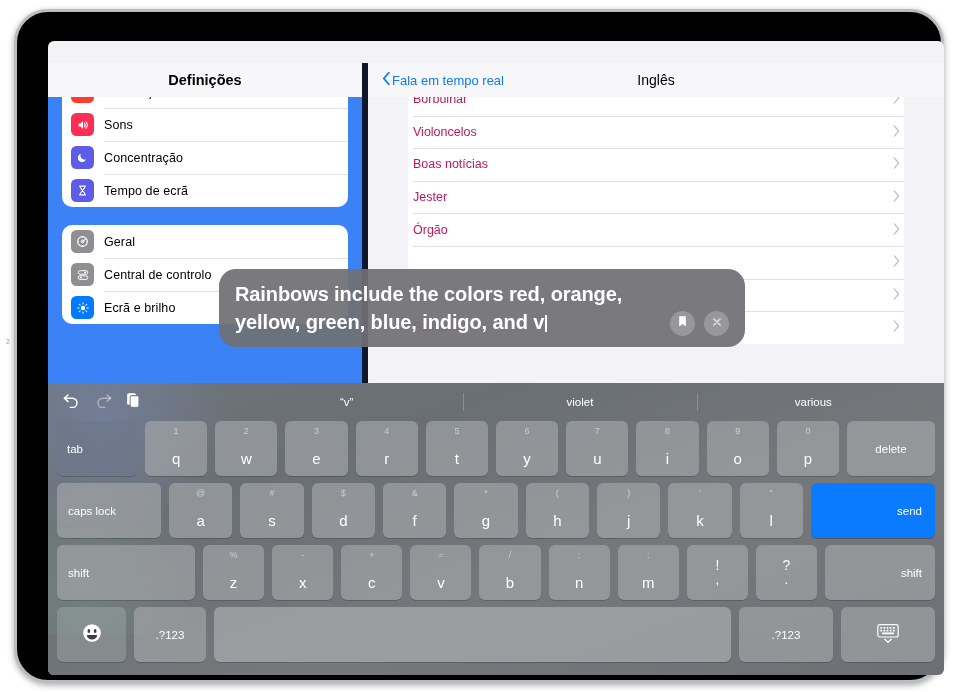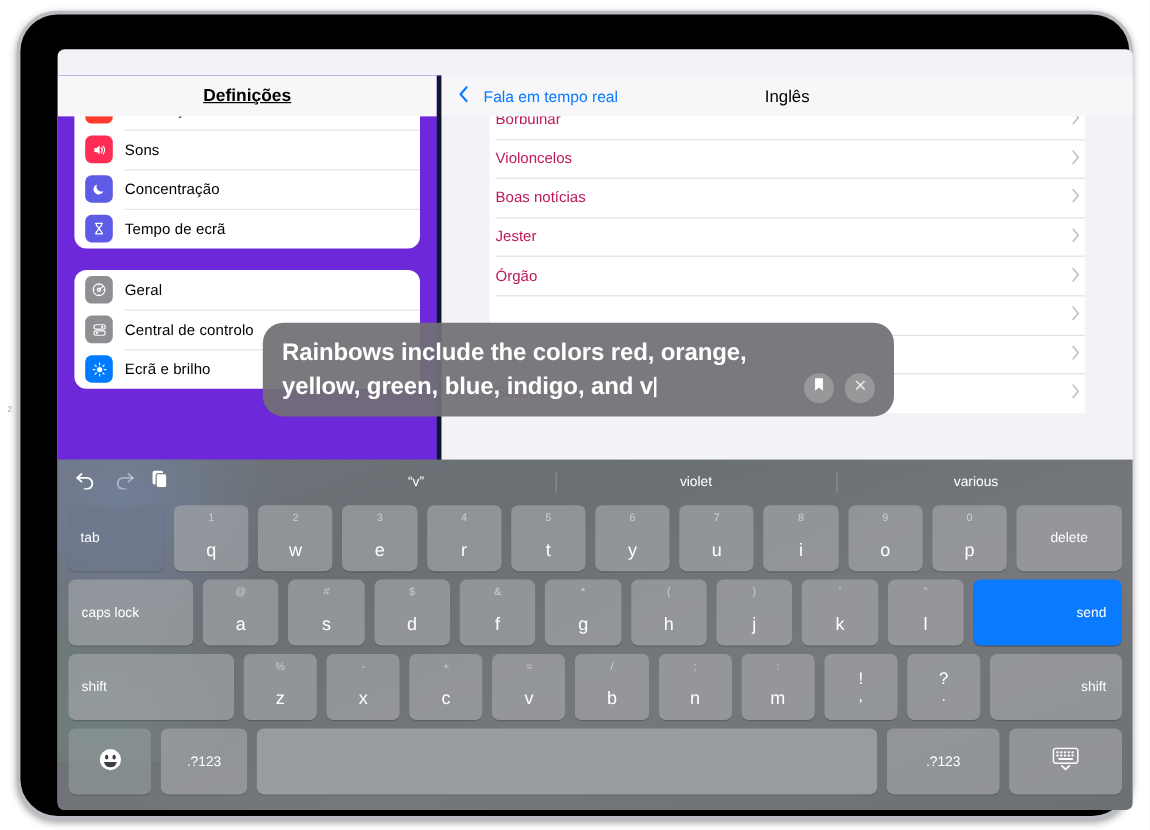--- a/index.html
+++ b/index.html
@@ -86,25 +86,24 @@
   #split {
     position: absolute;
     left: 0; top: 22px;
     right: 0; bottom: 0;
     display: flex;
   }
 
   
   #sidebar {
     width: 320px;
-    background: #6d28d9;
-    border-right: 4px solid #0f172a;
+    background: #3b82f6;
+    border-right: 6px solid #0f172a;
     position: relative;
     overflow: hidden;
-    text-decoration: underline;
   }
   #sidebar-nav {
     height: 34px;
     background: #f7f7f9;
     display: flex;
     align-items: center;
     justify-content: center;
     font-size: 14.5px;
     font-weight: 700;
     color: #000;
@@ -166,21 +165,21 @@
     background: #f7f7f9;
     display: flex;
     align-items: center;
     padding: 0 14px;
     position: relative;
     z-index: 5;
   }
   #back-btn {
     display: flex;
     align-items: center;
-    gap: 12px;
+    gap: 1px;
     color: #0a7aff;
     font-size: 13px;
   }
   #detail-title {
     position: absolute;
     left: 0; right: 0;
     text-align: center;
     font-size: 14px;
     font-weight: 400;
     color: #000;

